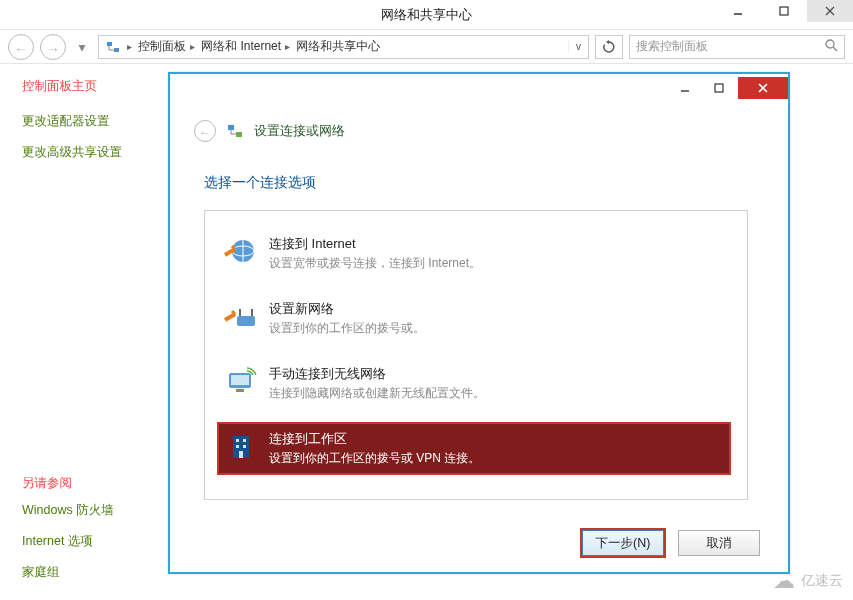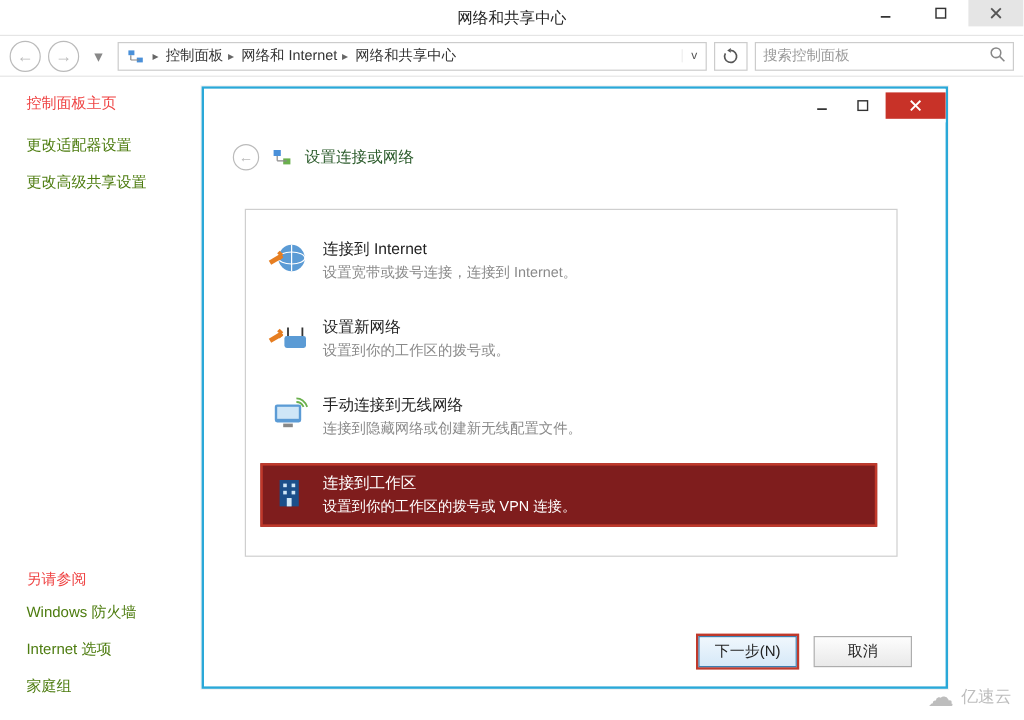--- a/index.html
+++ b/index.html
@@ -183,20 +183,21 @@
             <svg width="18" height="18">
                 <rect x="2" y="3" width="6" height="5" fill="#4a90d9"></rect>
                 <rect x="10" y="10" width="6" height="5" fill="#6ab04c"></rect>
                 <line x1="5" y1="8" x2="5" y2="12" stroke="#888"></line>
                 <line x1="5" y1="12" x2="13" y2="12" stroke="#888"></line>
               </svg>
           </span>
           <span class="hdr-title">设置连接或网络</span>
         </div>
 
+        <div class="section-title">选择一个连接选项</div>
 
         <div class="options-box">
 
           <div class="opt">
             <div class="oicon">
               <svg width="34" height="34">
                   <circle cx="20" cy="16" r="11" fill="#5b9bd5"></circle>
                   <ellipse cx="20" cy="16" rx="11" ry="5" fill="none" stroke="#fff" stroke-width="1"></ellipse>
                   <line x1="20" y1="5" x2="20" y2="27" stroke="#fff"></line>
                   <path d="M2 20 L12 14" stroke="#e67e22" stroke-width="4"></path>

